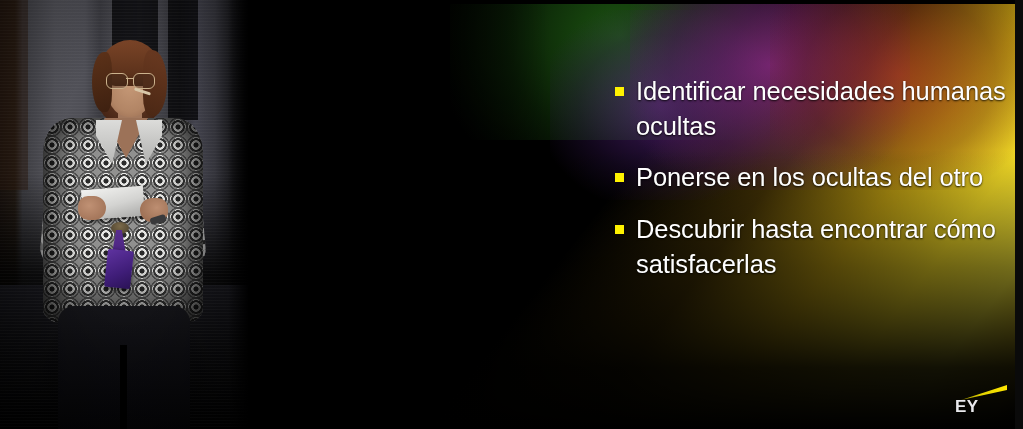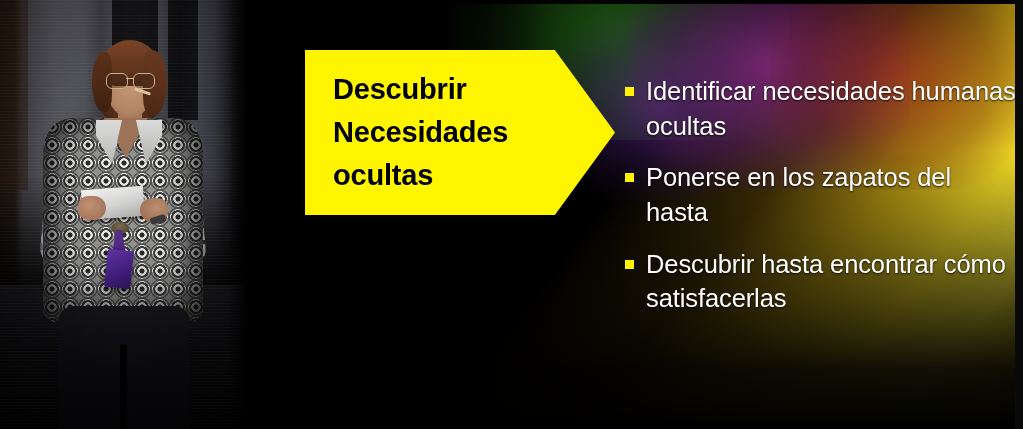--- a/index.html
+++ b/index.html
@@ -354,21 +354,21 @@
     line-height: 1.48;
     letter-spacing: -0.2px;
     padding-left: 28px;
     padding-right: 70px;
     white-space: pre-line;
   }
 
   
   #bullet-list {
     position: absolute;
-    left: 375px; top: 74px;
+    left: 365px; top: 74px;
     width: 392px;
   }
   .bullet-item {
     display: flex;
     align-items: flex-start;
     margin-bottom: 17px;
   }
   .bullet-marker {
     flex: 0 0 auto;
     width: 9px; height: 9px;
@@ -461,38 +461,39 @@
   <div id="slide">
     <div class="bg-yellow-beam"></div>
     <div class="bg-green-glow"></div>
     <div class="bg-purple-glow-b"></div>
     <div class="bg-purple-glow-a"></div>
     <div class="bg-red-glow"></div>
     <div class="bg-darken-bottom"></div>
     <div class="bg-darken-left"></div>
     <div class="slide-edge-top"></div>
 
-    <div id="arrow-banner">
-      <div id="arrow-banner-text">Descubrir
-Necesidades
-ocultas</div>
-    </div>
 
     <div id="bullet-list">
       <div class="bullet-item">
         <span class="bullet-marker"></span>
         <span class="bullet-text">Identificar necesidades humanas ocultas</span>
       </div>
       <div class="bullet-item">
         <span class="bullet-marker"></span>
-        <span class="bullet-text">Ponerse en los zapatos del hasta</span>
+        <span class="bullet-text">Ponerse en los ocultas del otro</span>
       </div>
       <div class="bullet-item">
         <span class="bullet-marker"></span>
         <span class="bullet-text">Descubrir hasta encontrar cómo satisfacerlas</span>
       </div>
     </div>
 
+    <div id="ey-logo">
+      <div id="ey-beam">
+        <div id="ey-beam-shape"></div>
+      </div>
+      <div id="ey-text">EY</div>
+    </div>
 
     <div class="slide-edge-right"></div>
   </div>
 
 </div>
 
 </body></html>

